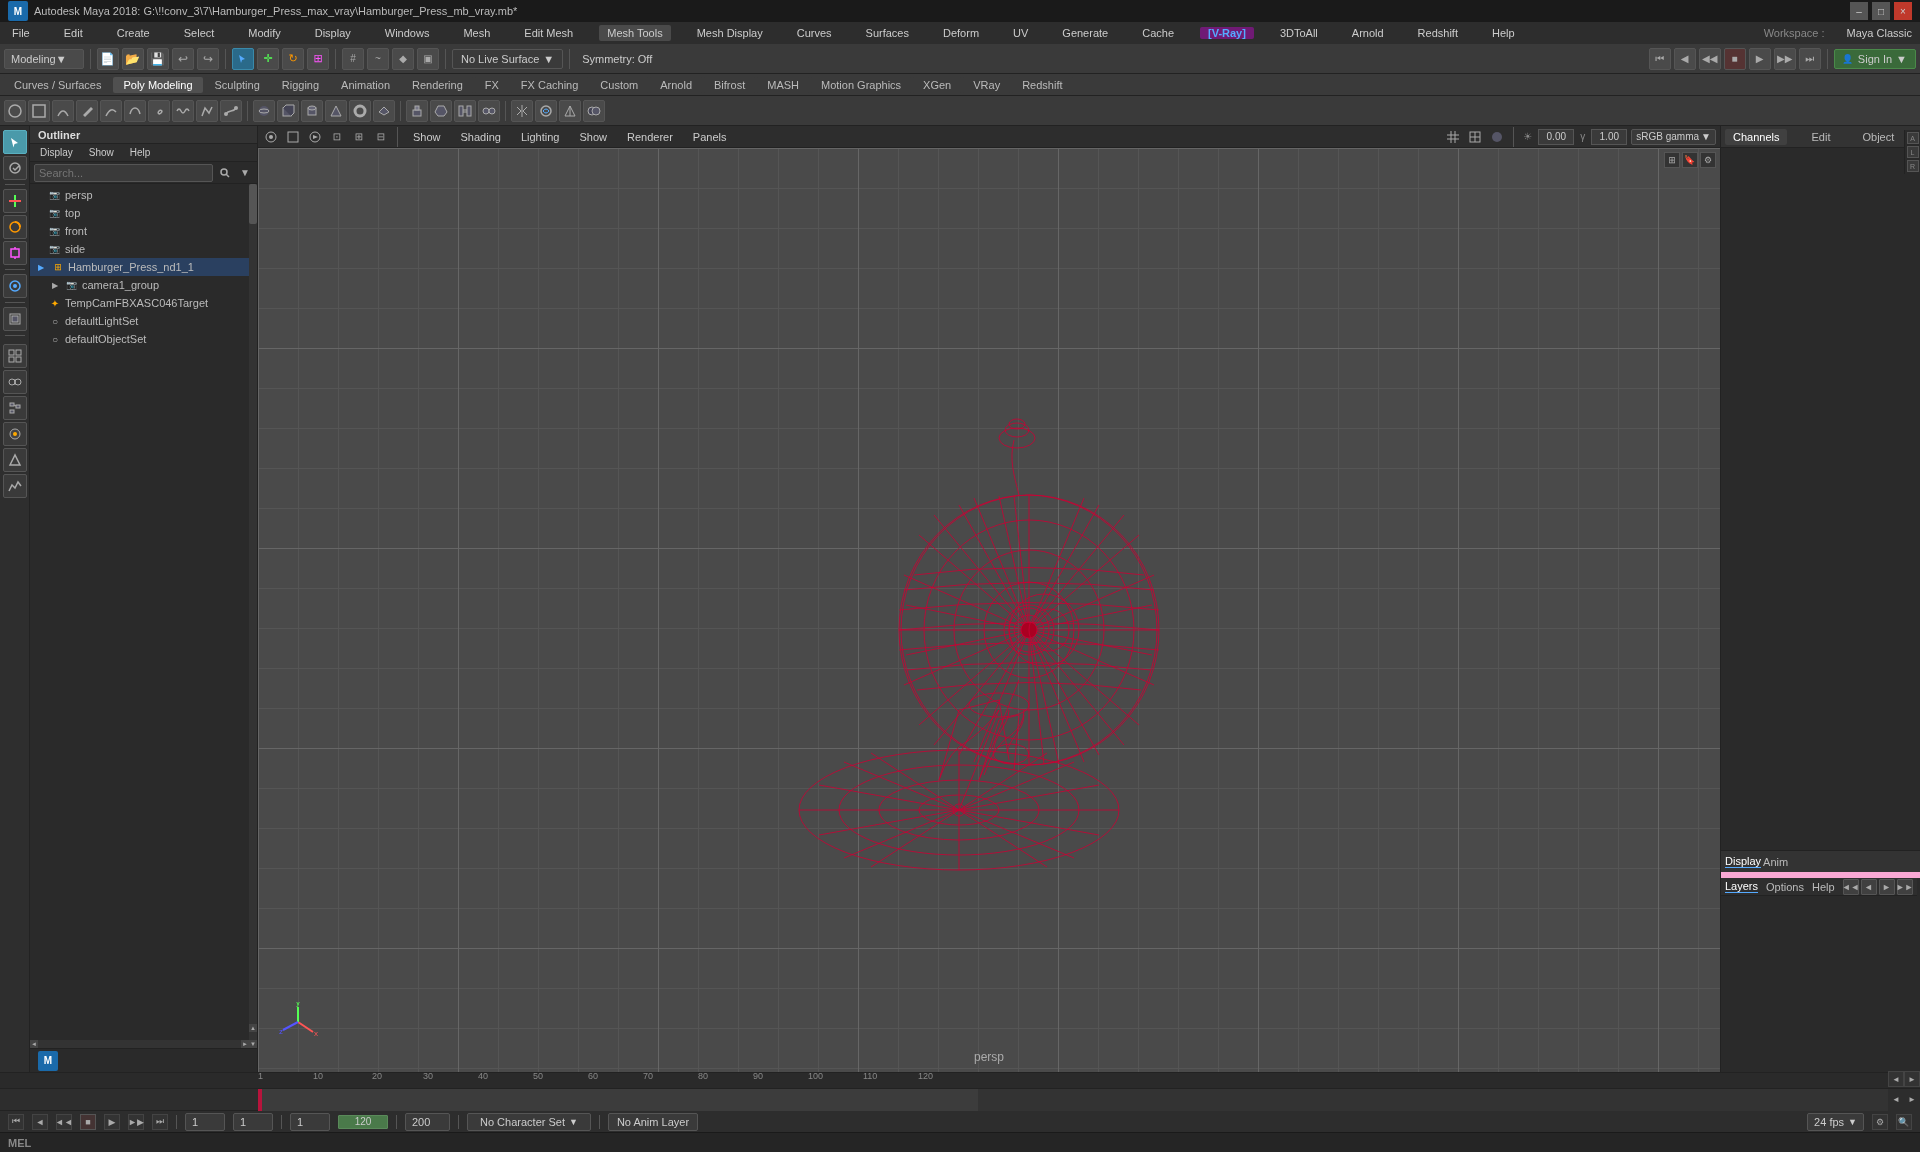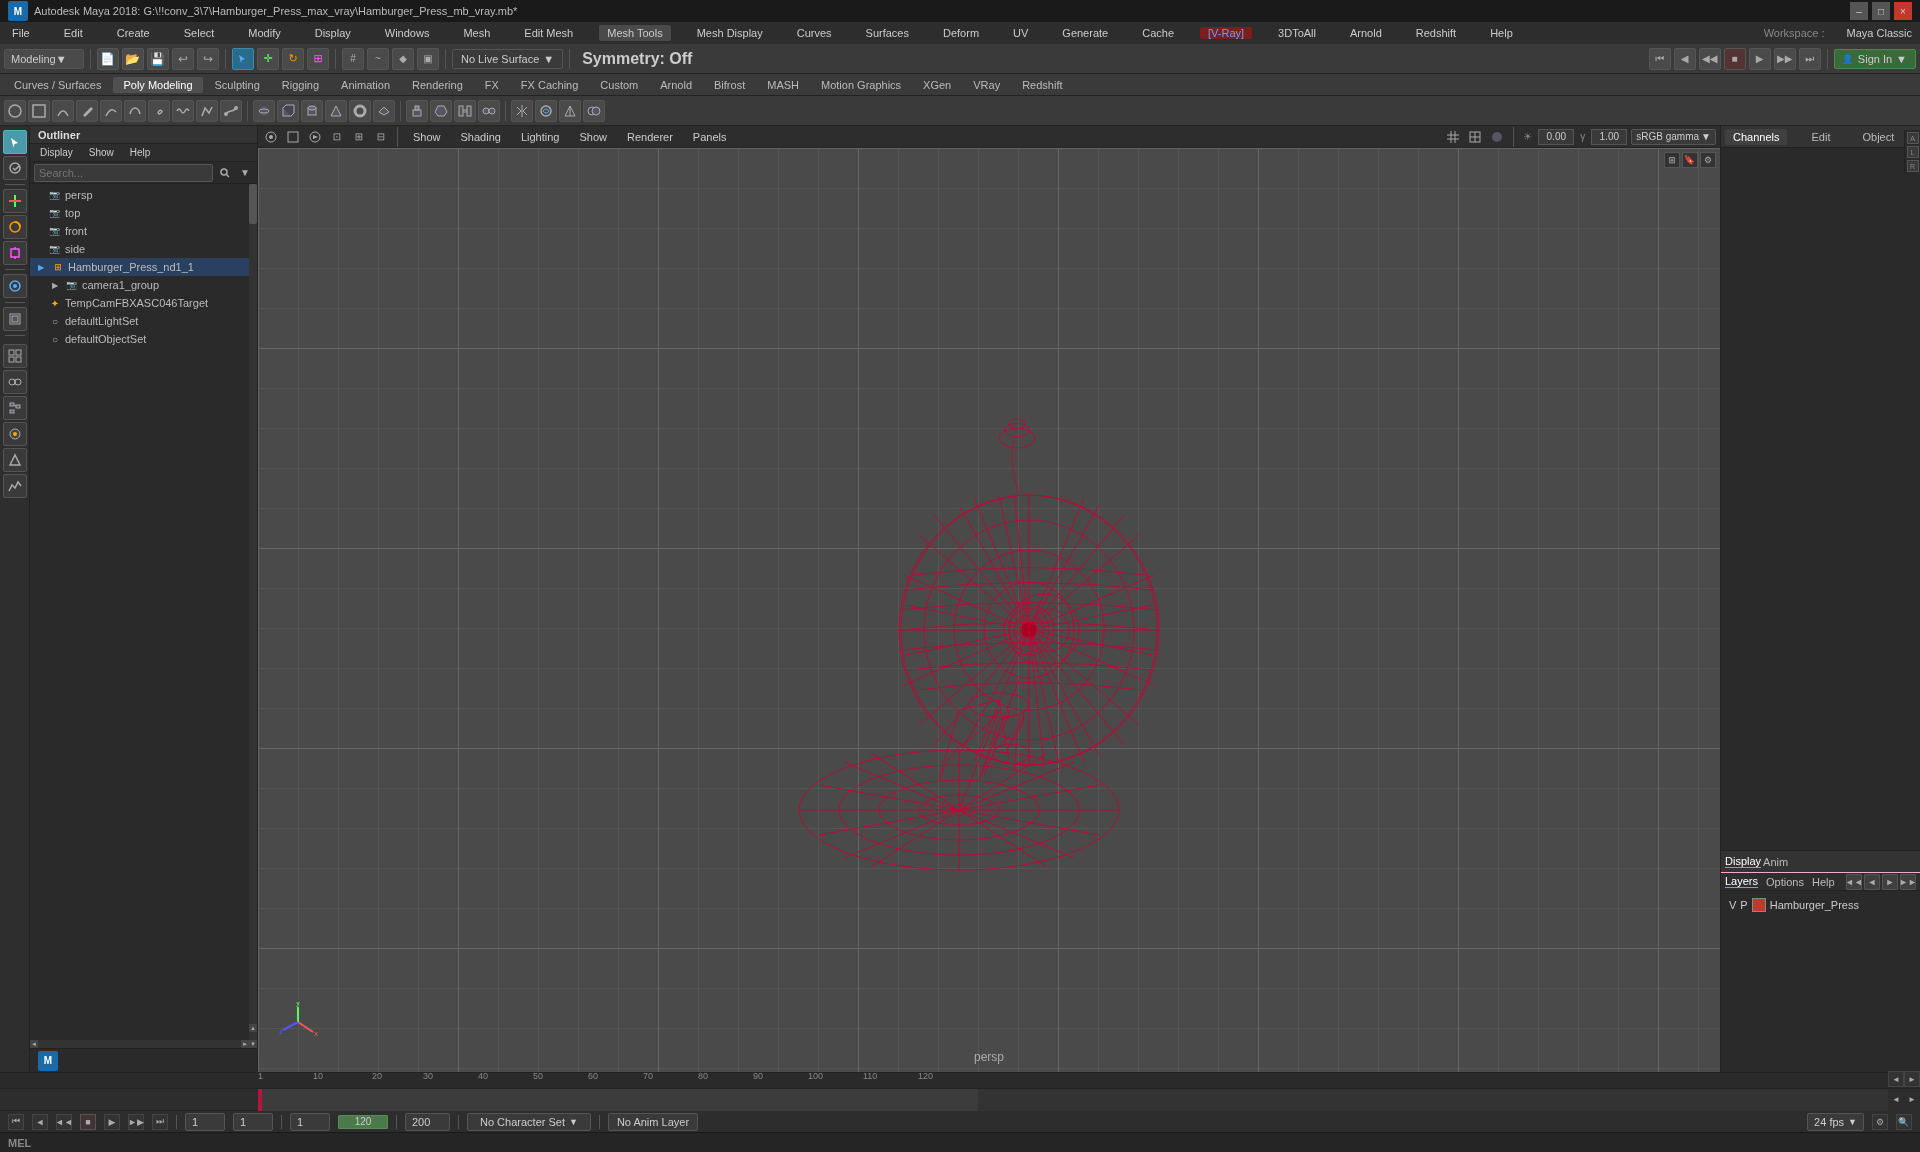--- a/index.html
+++ b/index.html
@@ -96,24 +96,23 @@
       color: #ccc;
       padding: 0 8px;
       background: #3a3a3a;
       border: 1px solid #555;
       height: 20px;
       display: flex;
       align-items: center;
       border-radius: 2px;
     }
     .symmetry-label {
-      font-size: 16px;
+      font-size: 11px;
       color: #ccc;
       padding: 0 6px;
-      font-weight: bold;
     }
 
     
     #toolbar2 {
       width: 100%;
       height: 22px;
       background: #3a3a3a;
       display: flex;
       align-items: center;
       padding: 0 4px;
@@ -485,23 +484,23 @@
       height: 22px;
       background: #333;
       display: flex;
       align-items: center;
       padding: 0 4px;
       gap: 2px;
       border-top: 1px solid #222;
     }
     #right-layers {
       height: 200px;
-      border-top: 1px solid #f9a8d4;
-      display: flex;
-      flex-direction: column;
+      border-top: 6px solid #f9a8d4;
+      display: flex;
+      flex-direction: row;
     }
     #right-layer-header {
       height: 18px;
       background: #2e2e2e;
       display: flex;
       align-items: center;
       padding: 0 4px;
       gap: 8px;
       font-size: 11px;
       color: #ccc;
@@ -558,21 +557,21 @@
   <span class="menu-item">Mesh</span>
   <span class="menu-item">Edit Mesh</span>
   <span class="menu-item active">Mesh Tools</span>
   <span class="menu-item">Mesh Display</span>
   <span class="menu-item">Curves</span>
   <span class="menu-item">Surfaces</span>
   <span class="menu-item">Deform</span>
   <span class="menu-item">UV</span>
   <span class="menu-item">Generate</span>
   <span class="menu-item">Cache</span>
-  <span class="menu-item" style="color:#5af;background:#7f1d1d;padding:0 8px;border-radius:2px;">[V-Ray]</span>
+  <span class="menu-item" style="color:#5af;background:#701a75;padding:0 8px;border-radius:2px;font-weight:bold;">[V-Ray]</span>
   <span class="menu-item">3DToAll</span>
   <span class="menu-item">Arnold</span>
   <span class="menu-item">Redshift</span>
   <span class="menu-item">Help</span>
   <div style="flex:1;"></div>
   <span style="font-size:11px;color:#888;">Workspace :</span>
   <span style="font-size:11px;color:#ccc;padding:0 4px;">Maya Classic</span>
 </div>
 
 <div id="toolbar1">

